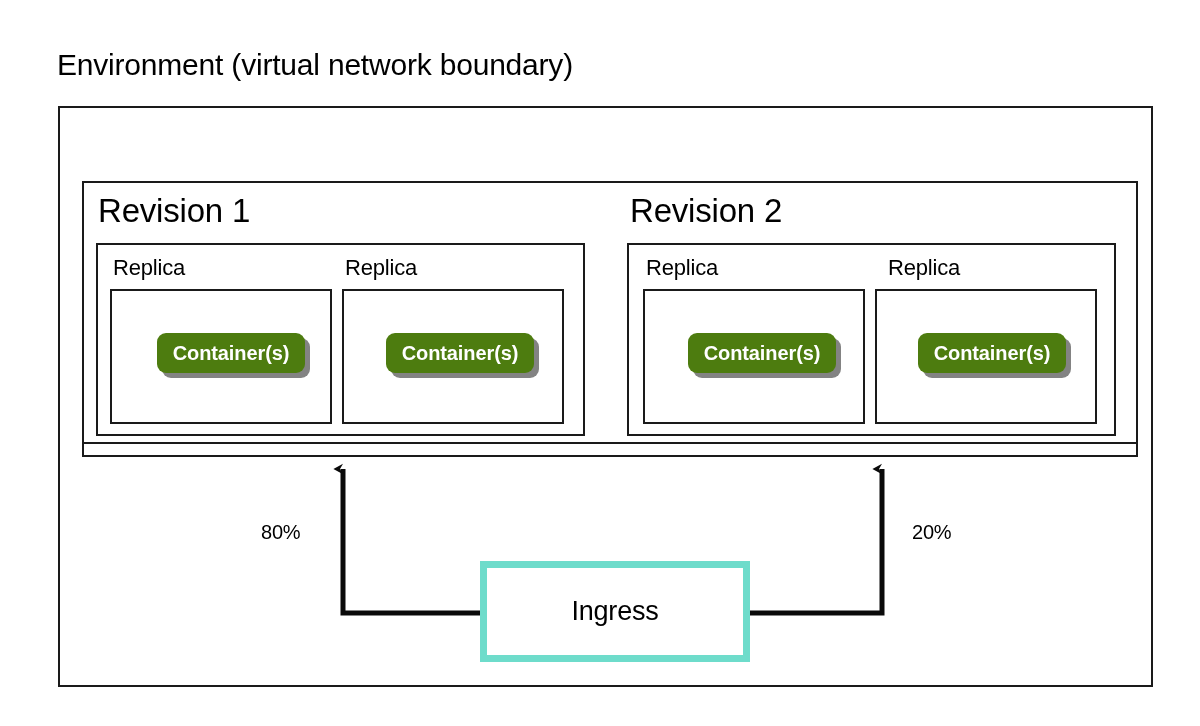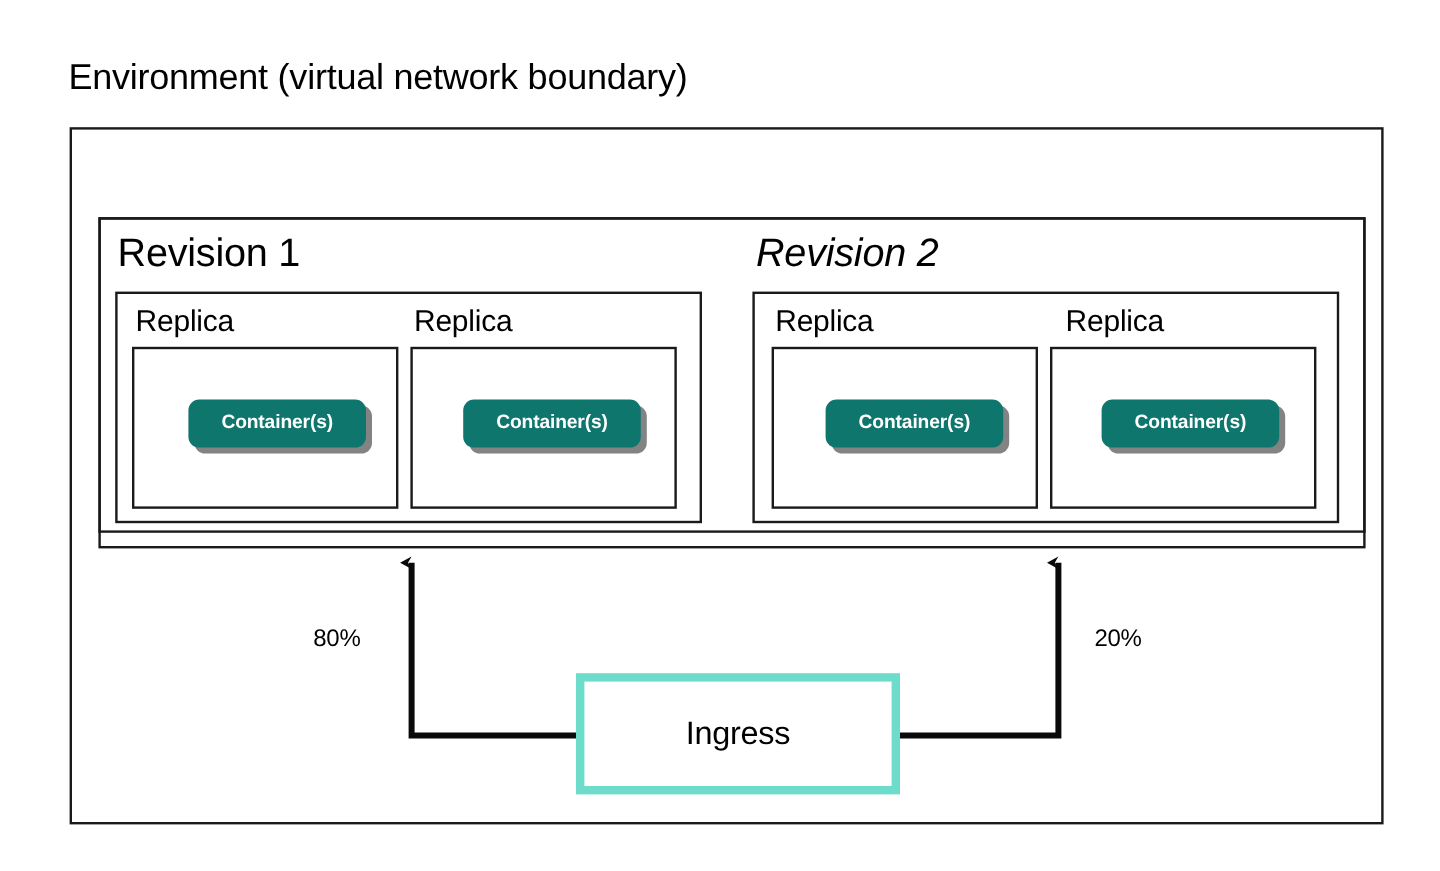--- a/index.html
+++ b/index.html
@@ -67,34 +67,34 @@
   }
   .title-revision {
     position: absolute;
     font-size: 33px;
     line-height: 30px;
     white-space: nowrap;
     letter-spacing: -0.2px;
   }
   .title-replica {
     position: absolute;
-    font-size: 25px;
+    font-size: 22px;
     line-height: 26px;
     white-space: nowrap;
     letter-spacing: -0.2px;
   }
 
   
   .pill {
     position: absolute;
     box-sizing: border-box;
-    background: #0f766e;
+    background: #4d7c0f;
     color: #ffffff;
     border-radius: 9px;
-    font-size: 16px;
+    font-size: 20px;
     font-weight: bold;
     letter-spacing: -0.1px;
     display: flex;
     align-items: center;
     justify-content: center;
     box-shadow: 5px 5px 0 rgba(120,120,120,0.92);
     white-space: nowrap;
   }
 
   
@@ -138,21 +138,21 @@
   <div class="caption">Environment (virtual network boundary)</div>
 
   <div class="box box-env" style="left:58px; top:106px; width:1095px; height:581px;"></div>
 
   <div class="box box-app" style="left:82px; top:181px; width:1056px; height:276px;"></div>
 
   <div class="box box-revision" style="left:82px; top:181px; width:1056px; height:263px;"></div>
 
   <div class="title-revision" style="left:98px; top:196px;">Revision 1</div>
 
-  <div class="title-revision" style="left:630px; top:196px;font-style:italic;">Revision 2</div>
+  <div class="title-revision" style="left:630px; top:196px;">Revision 2</div>
 
   <div class="box box-replica-group" style="left:96px; top:243px; width:489px; height:193px;"></div>
 
   <div class="title-replica" style="left:113px; top:255px;">Replica</div>
   <div class="box box-replica-inner" style="left:110px; top:289px; width:222px; height:135px;"></div>
   <div class="pill" style="left:157px; top:333px; width:148px; height:40px;">Container(s)</div>
 
   <div class="title-replica" style="left:345px; top:255px;">Replica</div>
   <div class="box box-replica-inner" style="left:342px; top:289px; width:222px; height:135px;"></div>
   <div class="pill" style="left:386px; top:333px; width:148px; height:40px;">Container(s)</div>

